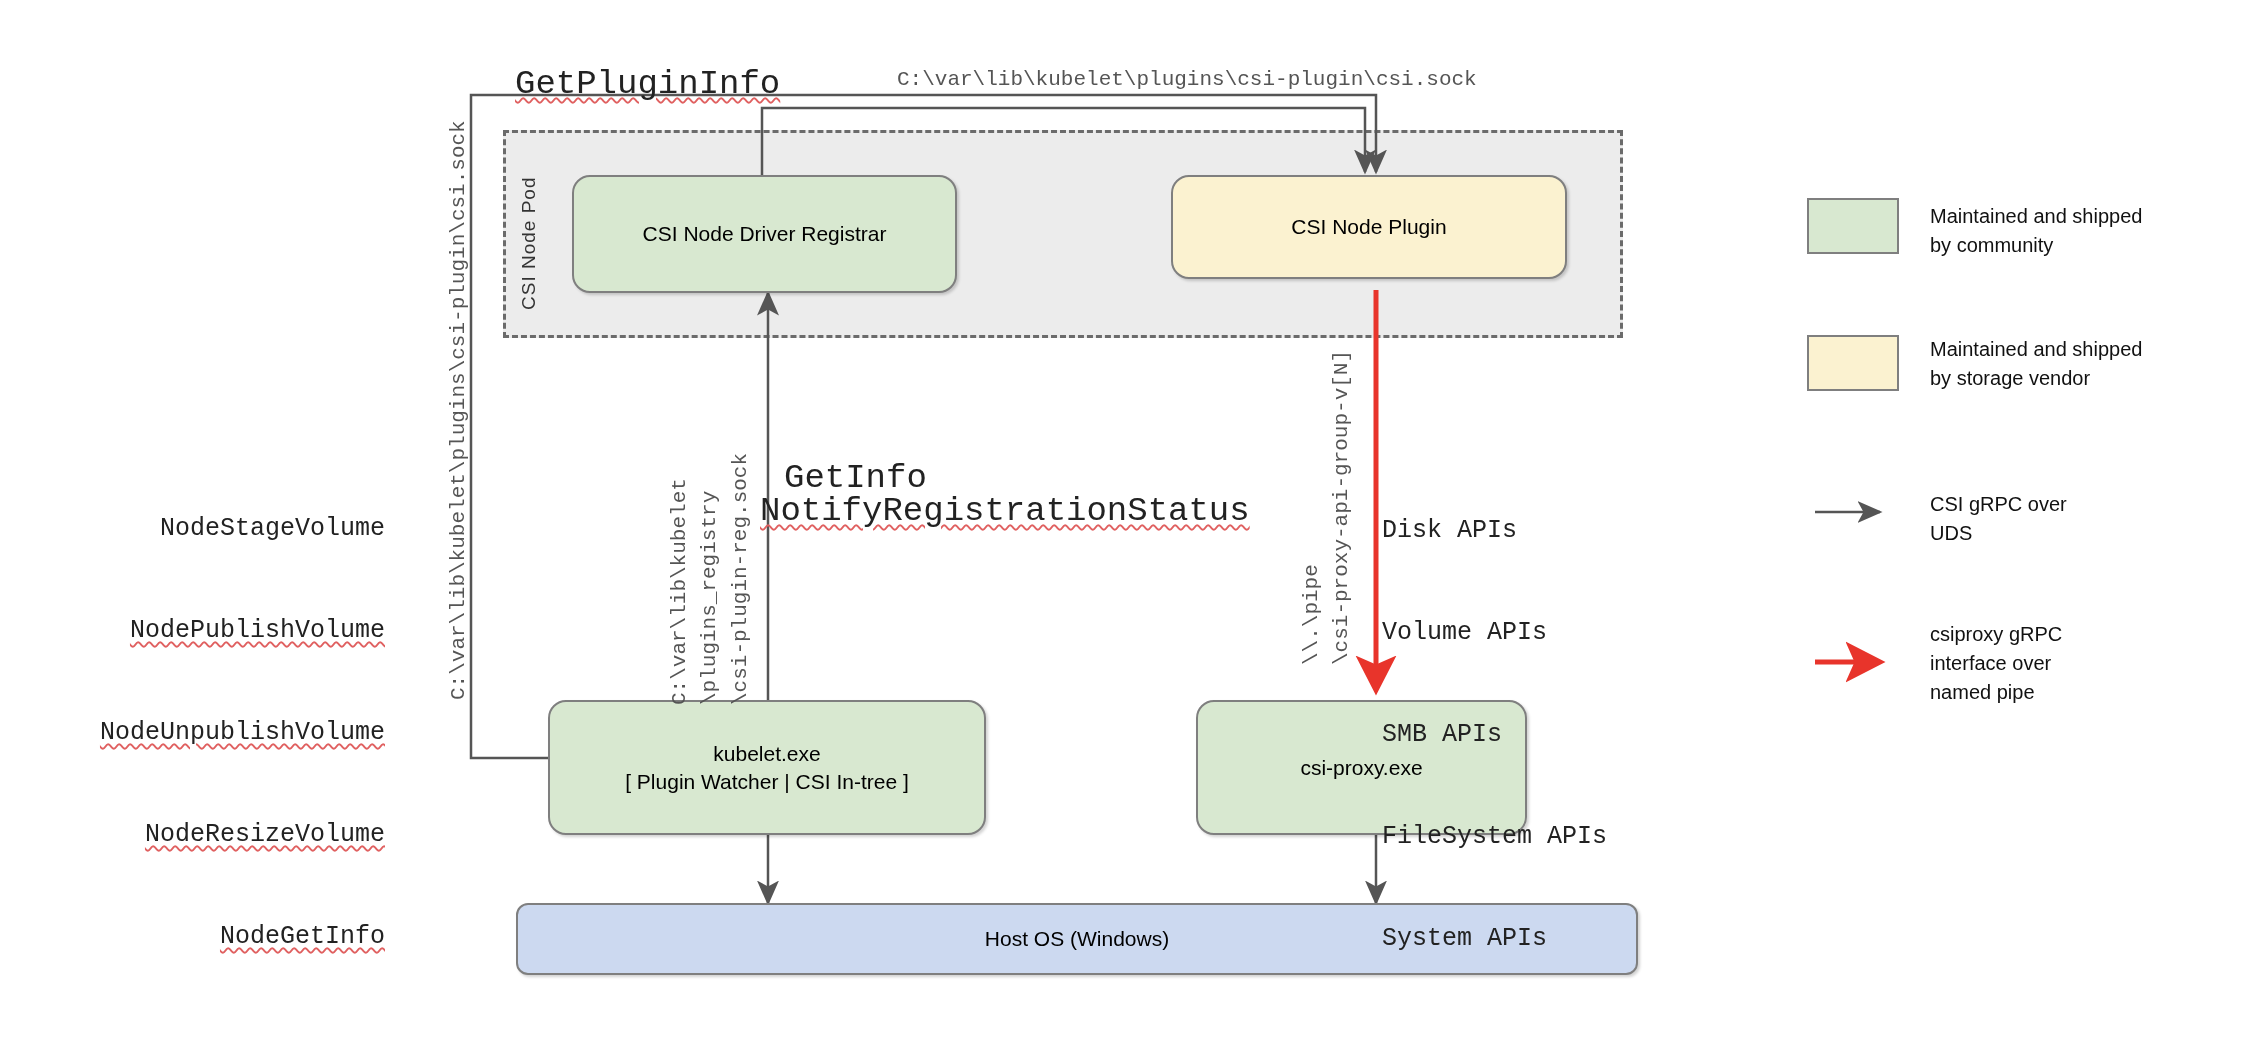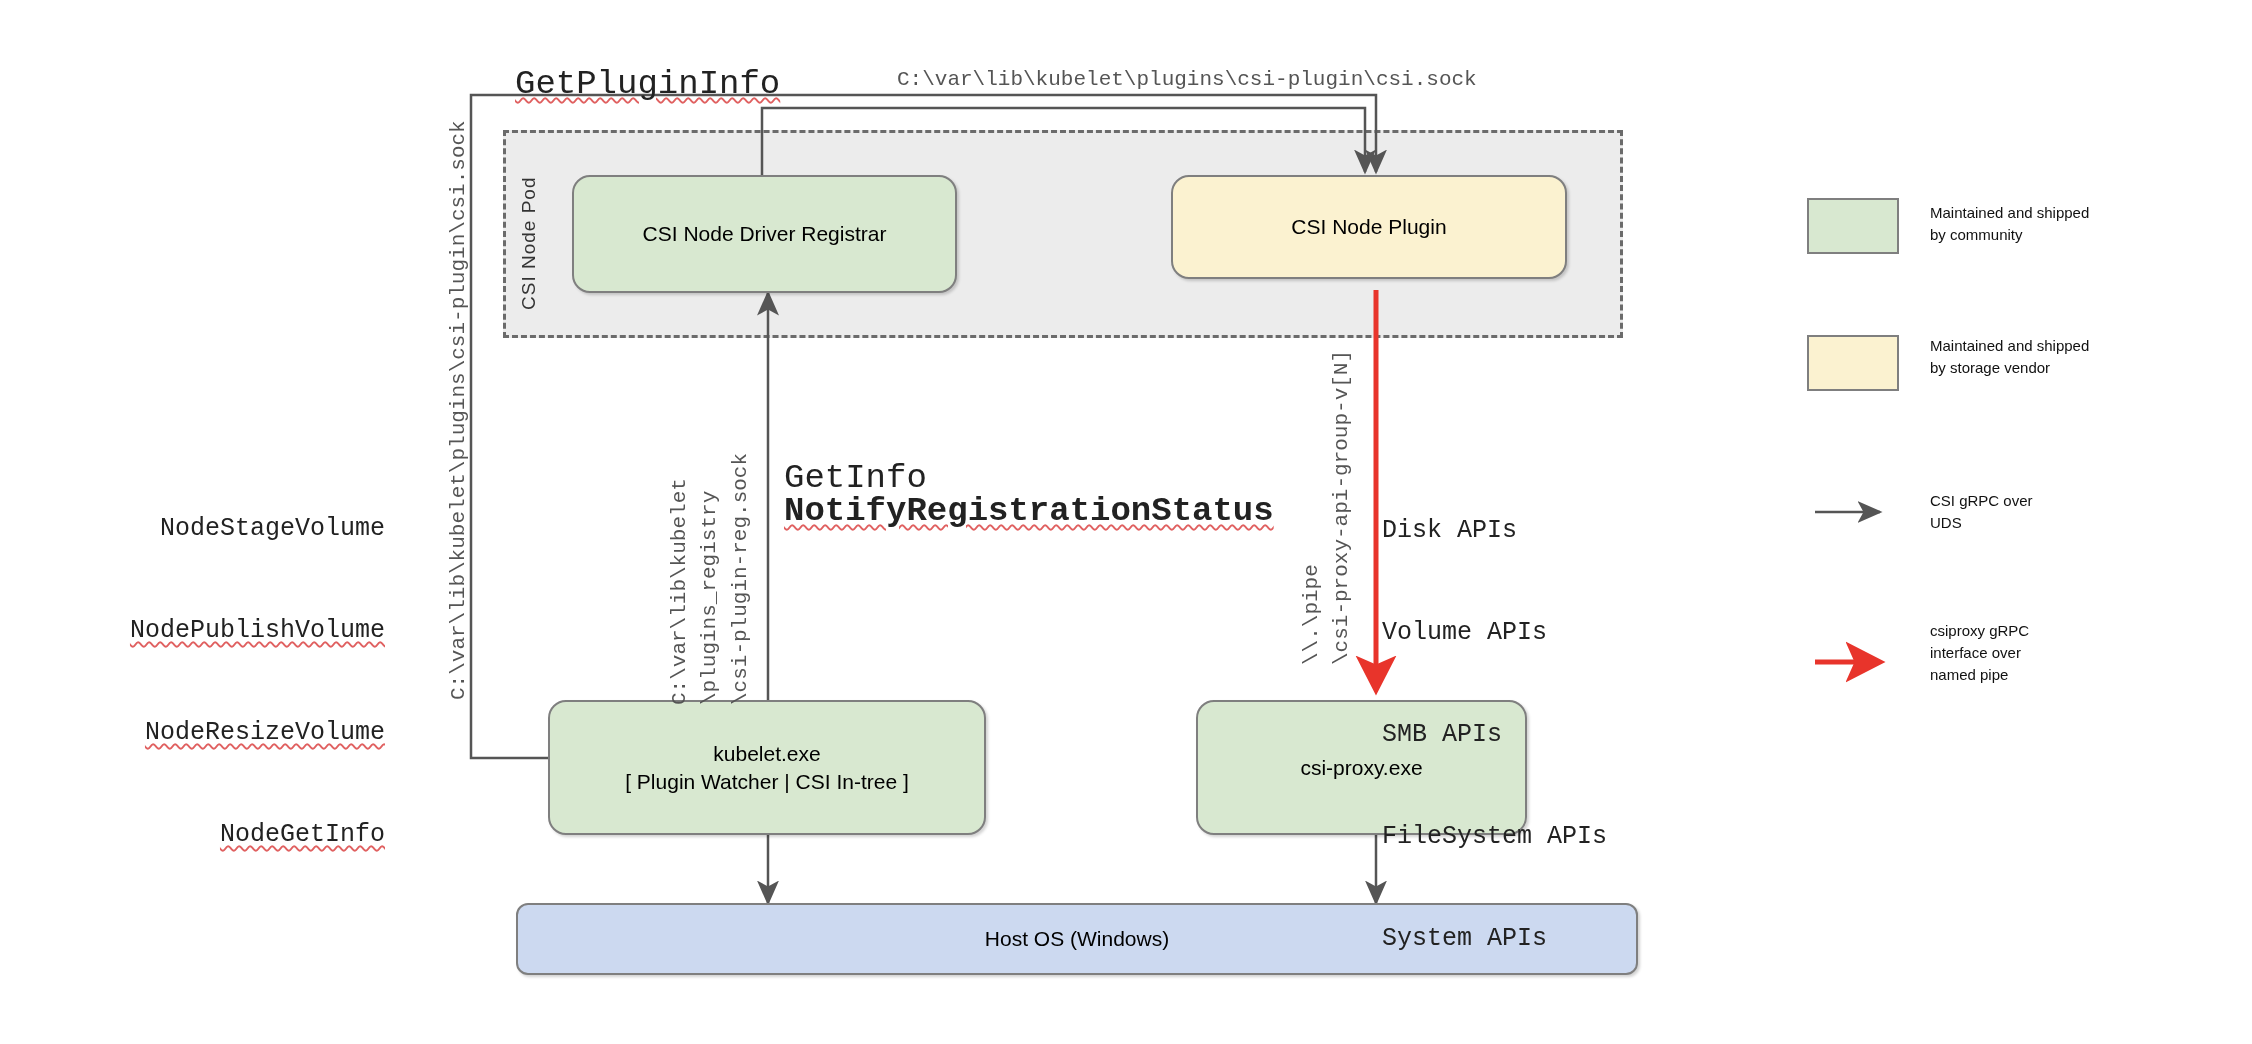--- a/index.html
+++ b/index.html
@@ -107,21 +107,21 @@
     box-sizing: border-box;
     width: 92px;
     height: 56px;
     border: 2px solid #7f7f7f;
   }
   .legend-swatch.green { background: #d8e8d0; }
   .legend-swatch.yellow { background: #fbf2d0; }
   .legend-text {
     position: absolute;
     font-family: "Liberation Sans", sans-serif;
-    font-size: 15px;
+    font-size: 20px;
     color: #111;
     line-height: 1.45;
     white-space: pre-line;
     width: 320px;
   }
 </style>
 </head>
 <body>
 
 <div class="stage">
@@ -201,30 +201,31 @@
 
   <div class="vmono" style="left:444px; top:200px; height:500px;">C:\var\lib\kubelet\plugins\csi-plugin\csi.sock</div>
 
   <div style="position:absolute; left:665px; top:455px; height:250px; display:flex; flex-direction:row;">
     <div class="vmono" style="position:relative; left:0; top:0; height:250px;">C:\var\lib\kubelet</div>
     <div class="vmono" style="position:relative; left:0; top:0; height:250px;">\plugins_registry</div>
     <div class="vmono" style="position:relative; left:0; top:0; height:250px;">\csi-plugin-reg.sock</div>
   </div>
 
   <div class="mono" style="left:784px; top:456px;">GetInfo</div>
-  <div class="mono squiggle" style="left:784px; top:489px;font-weight:bold;">NotifyRegistrationStatus</div>
+  <div class="mono squiggle" style="left:760px; top:489px;">NotifyRegistrationStatus</div>
 
   <div style="position:absolute; left:1297px; top:375px; height:290px; display:flex; flex-direction:row;">
     <div class="vmono" style="position:relative; height:290px;">\\.\pipe</div>
     <div class="vmono" style="position:relative; height:290px;">\csi-proxy-api-group-v[N]</div>
   </div>
 
   <div class="apilist right" style="left:95px; top:444px; width:290px;">
     <div>NodeStageVolume</div>
     <div class="squiggle">NodePublishVolume</div>
+    <div class="squiggle">NodeUnpublishVolume</div>
     <div class="squiggle">NodeResizeVolume</div>
     <div class="squiggle">NodeGetInfo</div>
     
   </div>
 
   <div class="apilist" style="left:1382px; top:446px;">
     <div>Disk APIs</div>
     <div>Volume APIs</div>
     <div>SMB APIs</div>
     <div>FileSystem APIs</div>

